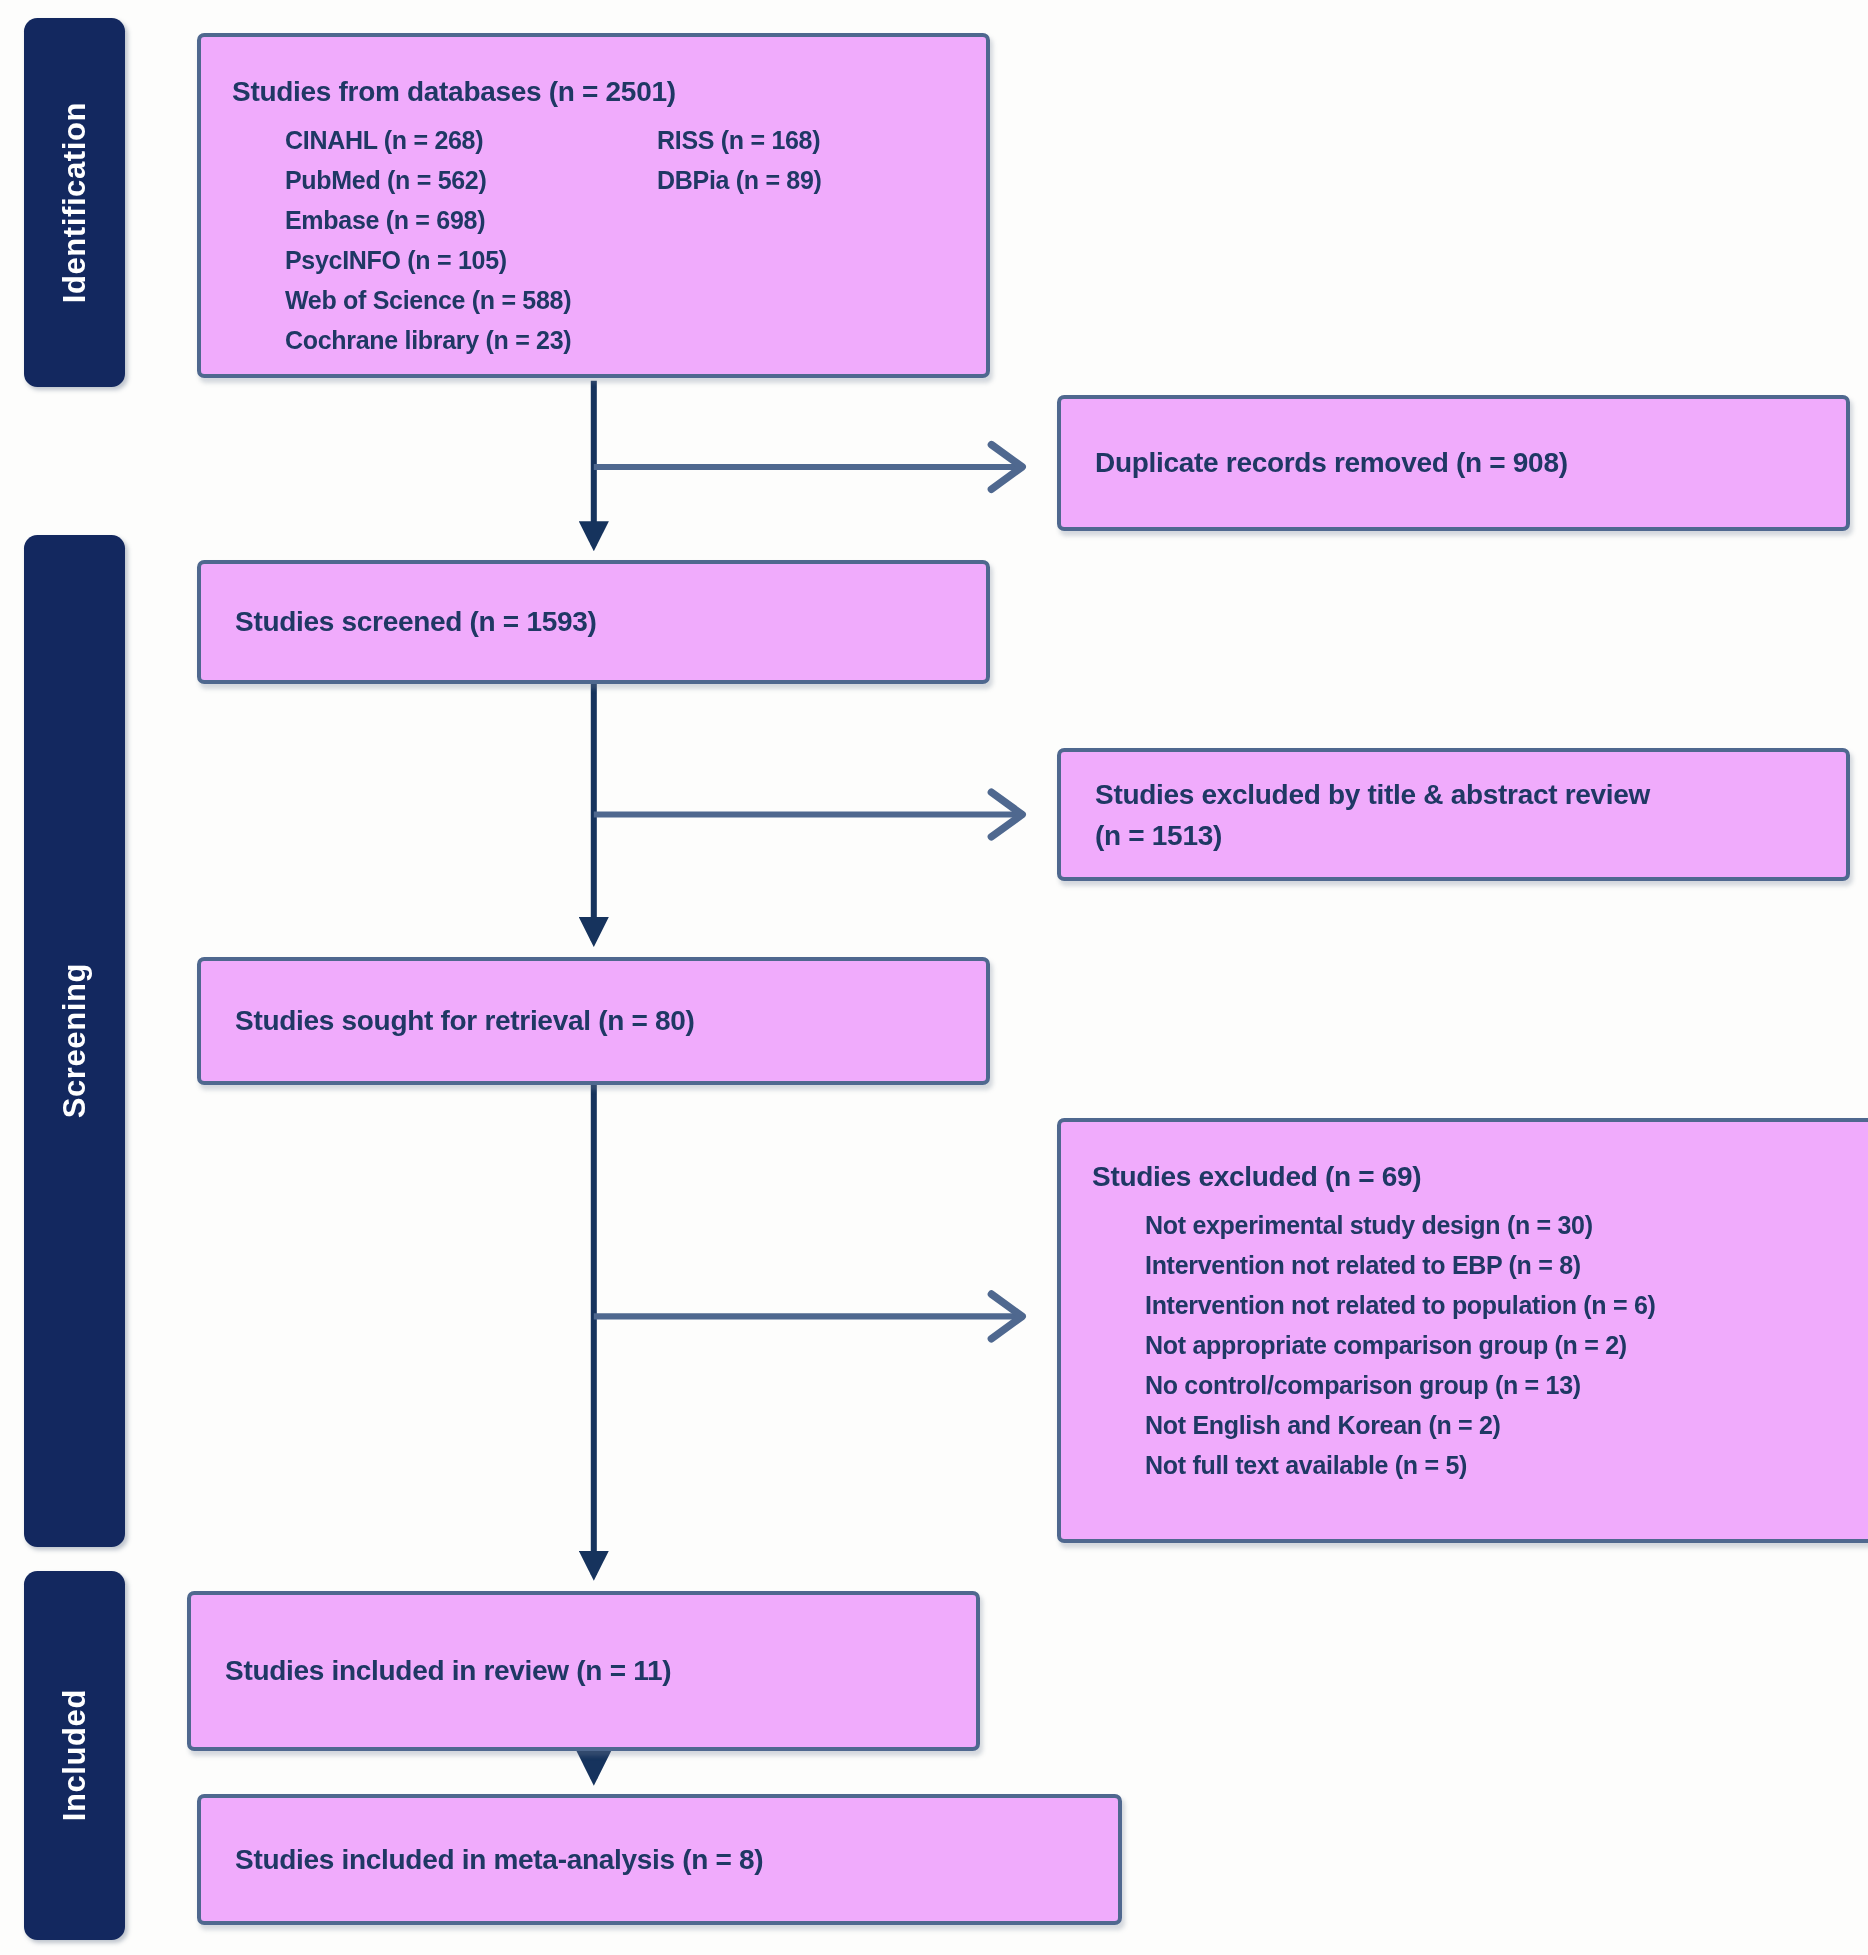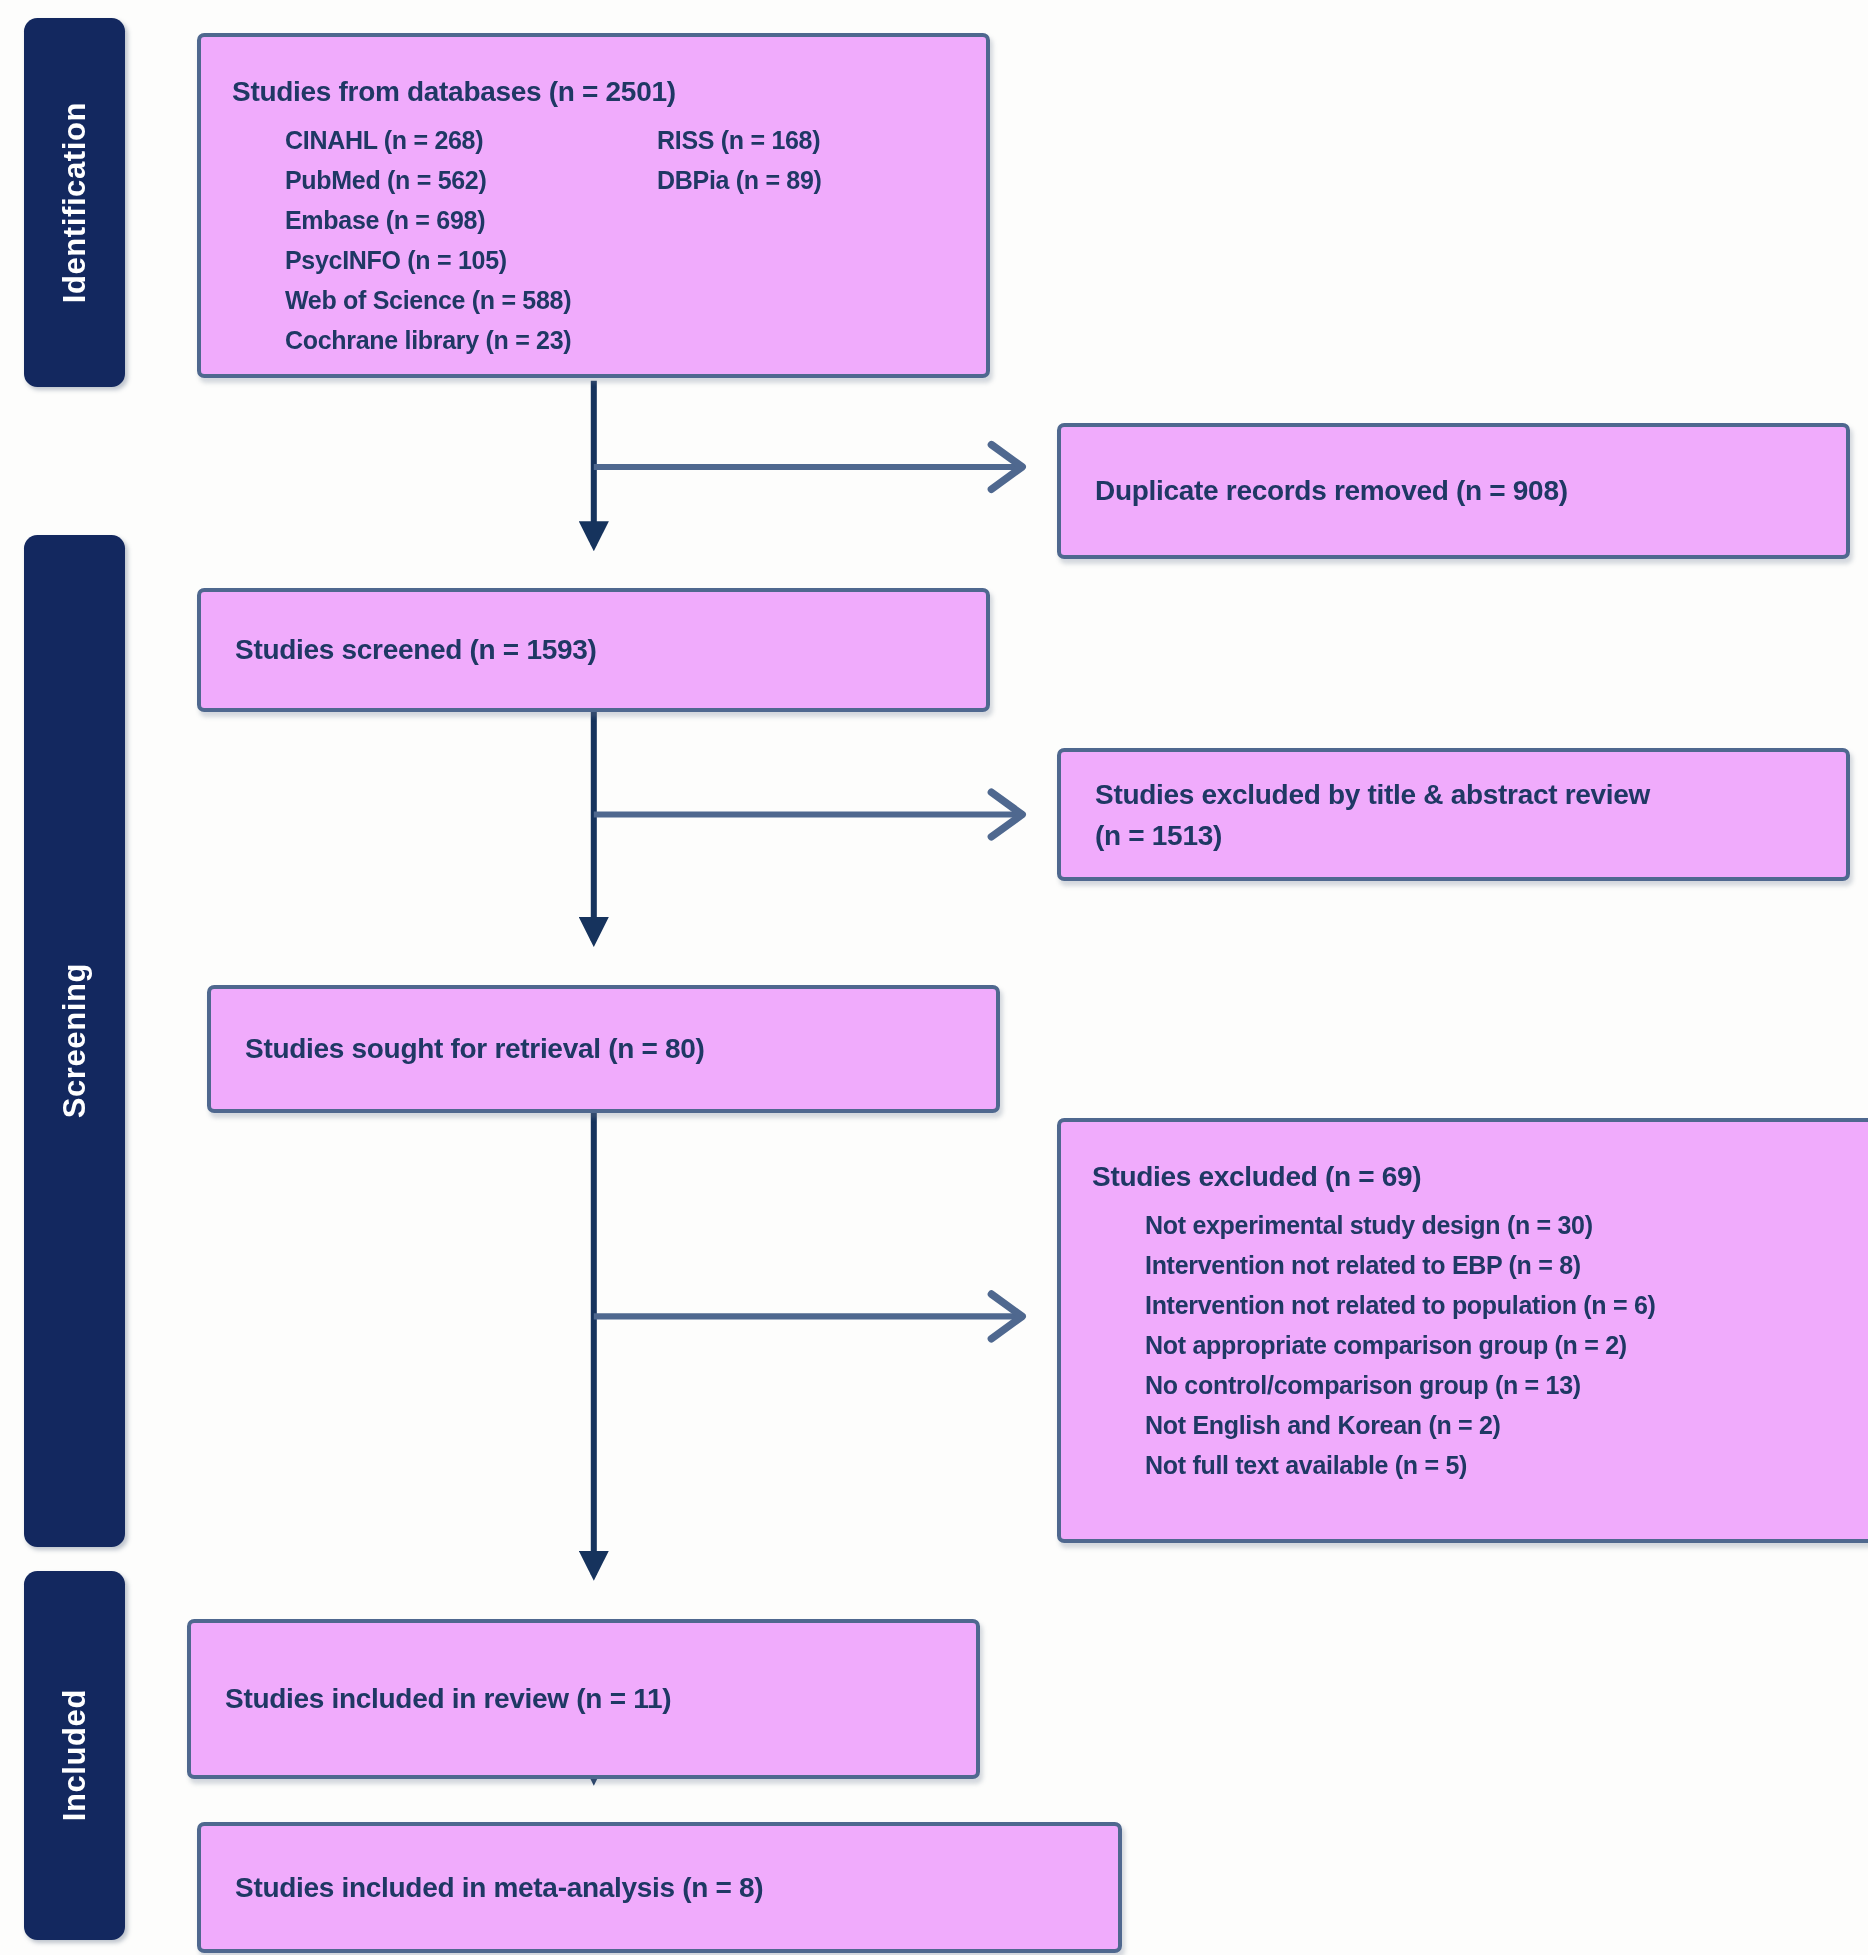--- a/index.html
+++ b/index.html
@@ -33,21 +33,21 @@
     position:absolute;
     background:#f0abfc;
     border:4.8px solid #4f688f;
     border-radius:7.2px;
     box-sizing:border-box;
     box-shadow:2.4px 4.2px 4.2px rgba(120,132,152,.30);
   }
   .label-box{
     display:flex;align-items:center;
     padding-left:34px;padding-right:18px;
-    font-size:28px;letter-spacing:-0.3px;margin-top:28px;
+    font-size:28px;letter-spacing:-0.3px;
   }
   .twoline-box{
     display:flex;flex-direction:column;justify-content:center;
     padding-left:34px;padding-right:24px;
     font-size:28px;letter-spacing:-0.3px;
     line-height:41px;
   }
   .list-box{
     padding:37px 18px 0 31px;
     font-size:25px;letter-spacing:-0.3px;
@@ -113,21 +113,21 @@
         <div>RISS (n = 168)</div>
         <div>DBPia (n = 89)</div>
       </div>
     </div>
   </div>
 
   <div class="box label-box" style="left:197px;top:560px;width:793px;height:124px;">
     <span>Studies screened (n = 1593)</span>
   </div>
 
-  <div class="box label-box" style="left:207px;top:957px;width:793px;height:128px;">
+  <div class="box label-box" style="left:197px;top:957px;width:793px;height:128px;">
     <span>Studies sought for retrieval (n = 80)</span>
   </div>
 
   <div class="box label-box" style="left:187px;top:1591px;width:793px;height:160px;">
     <span>Studies included in review (n = 11)</span>
   </div>
 
   <div class="box label-box" style="left:197px;top:1794px;width:925px;height:131px;">
     <span>Studies included in meta-analysis (n = 8)</span>
   </div>

